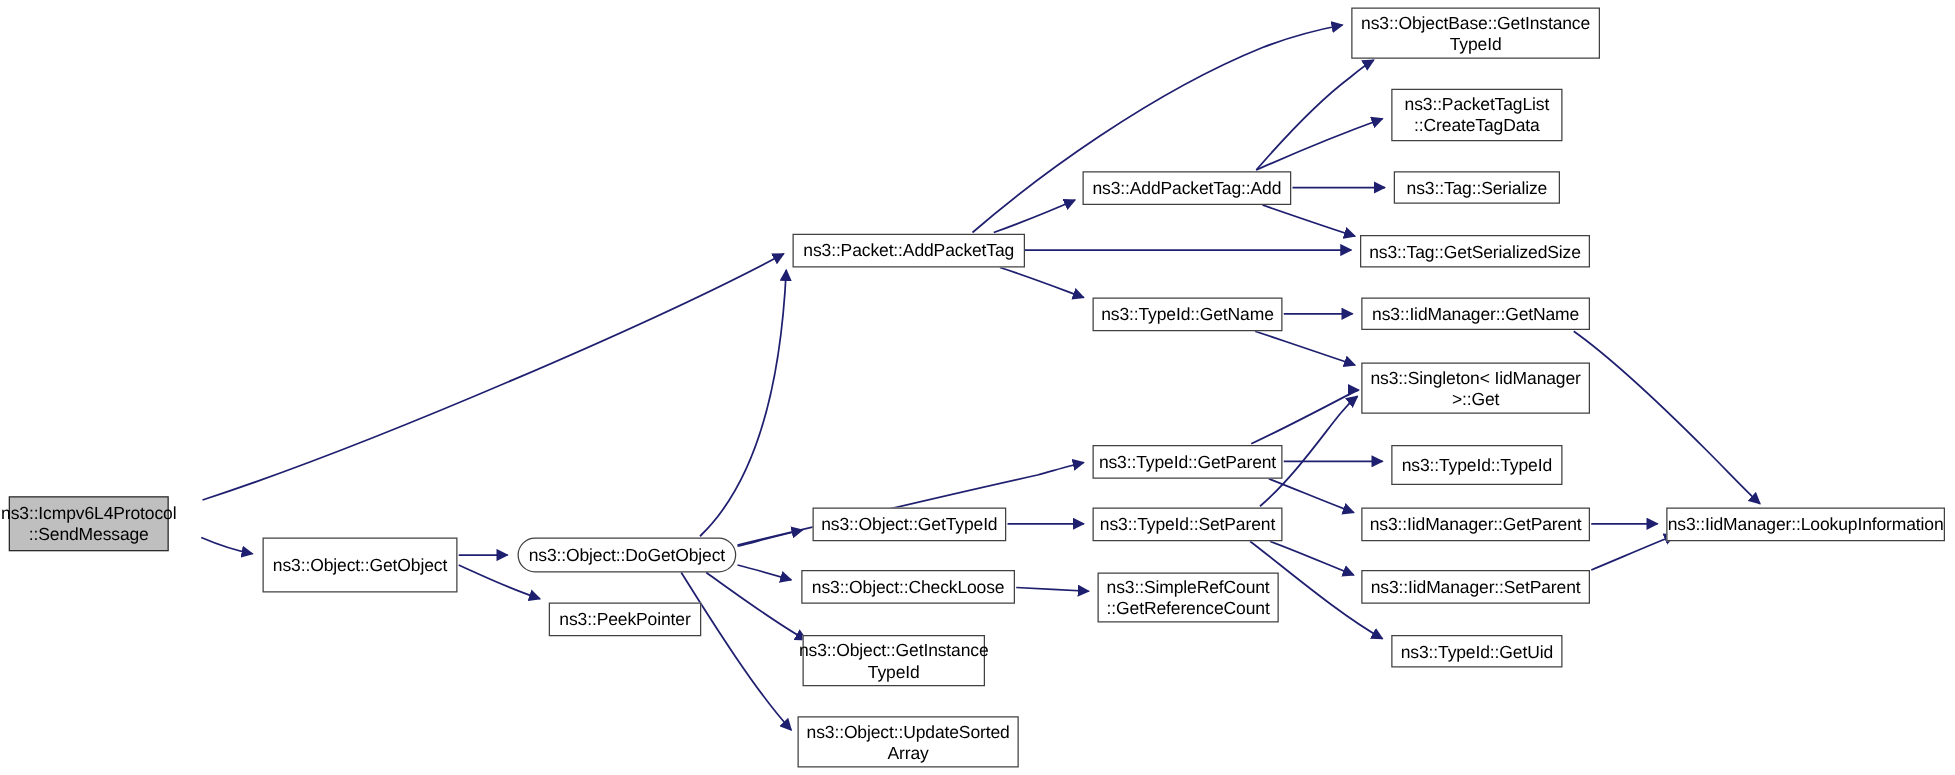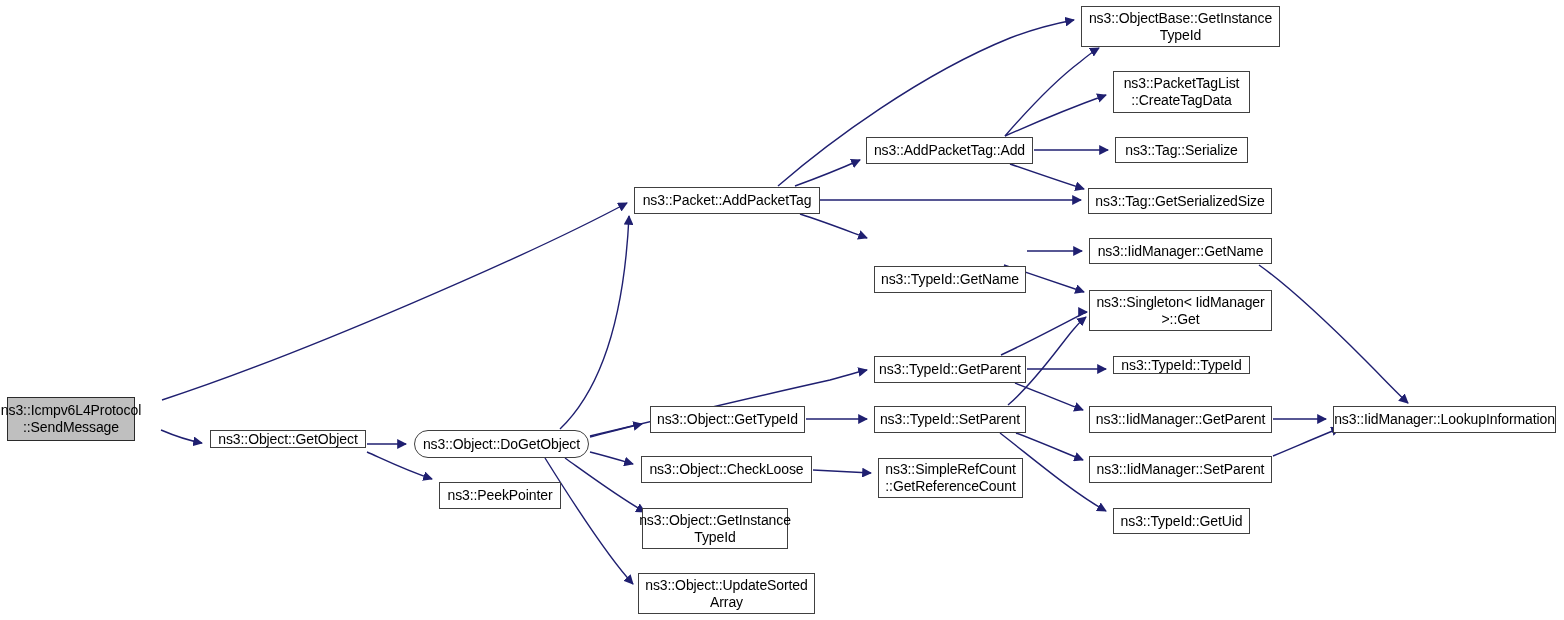--- a/index.html
+++ b/index.html
@@ -89,44 +89,44 @@
         <path d="M1000,433 C1030,456 1072,492 1106,511" fill="none" stroke="#1f1f70" stroke-width="1.4" marker-end="url(#arrow)"></path>
         <path d="M1273,419 C1293,419 1310,419 1326,419" fill="none" stroke="#1f1f70" stroke-width="1.4" marker-end="url(#arrow)"></path>
         <path d="M1273,456 C1297,446 1320,436 1340,428" fill="none" stroke="#1f1f70" stroke-width="1.4" marker-end="url(#arrow)"></path>
         <path d="M806,419 C826,419 848,419 867,419" fill="none" stroke="#1f1f70" stroke-width="1.4" marker-end="url(#arrow)"></path>
         <path d="M813,470 C834,471 850,472 871,473" fill="none" stroke="#1f1f70" stroke-width="1.4" marker-end="url(#arrow)"></path>
       </g>
   </svg>
   <div id="nodes">
       <div class="node root" style="left: 7px; top: 397px; width: 128px; height: 44px;"><span class="node-label">ns3::Icmpv6L4Protocol
 ::SendMessage</span></div>
-      <div class="node" style="left: 210px; top: 430px; width: 156px; height: 18px;"><span class="node-label">ns3::Object::GetObject</span></div>
+      <div class="node" style="left: 210px; top: 430px; width: 156px; height: 44px;"><span class="node-label">ns3::Object::GetObject</span></div>
       <div class="node" style="left: 414px; top: 430px; width: 175px; height: 28px; border-radius: 14px;"><span class="node-label">ns3::Object::DoGetObject</span></div>
       <div class="node" style="left: 439px; top: 482px; width: 122px; height: 27px;"><span class="node-label">ns3::PeekPointer</span></div>
       <div class="node" style="left: 634px; top: 187px; width: 186px; height: 27px;"><span class="node-label">ns3::Packet::AddPacketTag</span></div>
       <div class="node" style="left: 650px; top: 406px; width: 155px; height: 27px;"><span class="node-label">ns3::Object::GetTypeId</span></div>
       <div class="node" style="left: 641px; top: 456px; width: 171px; height: 27px;"><span class="node-label">ns3::Object::CheckLoose</span></div>
       <div class="node" style="left: 642px; top: 508px; width: 146px; height: 41px;"><span class="node-label">ns3::Object::GetInstance
 TypeId</span></div>
       <div class="node" style="left: 638px; top: 573px; width: 177px; height: 41px;"><span class="node-label">ns3::Object::UpdateSorted
 Array</span></div>
       <div class="node" style="left: 866px; top: 137px; width: 167px; height: 27px;"><span class="node-label">ns3::AddPacketTag::Add</span></div>
-      <div class="node" style="left: 874px; top: 238px; width: 152px; height: 27px; margin-top: 28px;"><span class="node-label">ns3::TypeId::GetName</span></div>
+      <div class="node" style="left: 874px; top: 238px; width: 152px; height: 27px;"><span class="node-label">ns3::TypeId::GetName</span></div>
       <div class="node" style="left: 874px; top: 356px; width: 152px; height: 27px;"><span class="node-label">ns3::TypeId::GetParent</span></div>
       <div class="node" style="left: 874px; top: 406px; width: 152px; height: 27px;"><span class="node-label">ns3::TypeId::SetParent</span></div>
       <div class="node" style="left: 878px; top: 458px; width: 145px; height: 40px;"><span class="node-label">ns3::SimpleRefCount
 ::GetReferenceCount</span></div>
       <div class="node" style="left: 1081px; top: 6px; width: 199px; height: 41px;"><span class="node-label">ns3::ObjectBase::GetInstance
 TypeId</span></div>
       <div class="node" style="left: 1113px; top: 71px; width: 137px; height: 42px;"><span class="node-label">ns3::PacketTagList
 ::CreateTagData</span></div>
       <div class="node" style="left: 1115px; top: 137px; width: 133px; height: 26px;"><span class="node-label">ns3::Tag::Serialize</span></div>
       <div class="node" style="left: 1088px; top: 188px; width: 184px; height: 26px;"><span class="node-label">ns3::Tag::GetSerializedSize</span></div>
       <div class="node" style="left: 1089px; top: 238px; width: 183px; height: 26px;"><span class="node-label">ns3::IidManager::GetName</span></div>
       <div class="node" style="left: 1089px; top: 290px; width: 183px; height: 41px;"><span class="node-label">ns3::Singleton&lt; IidManager
 &gt;::Get</span></div>
-      <div class="node" style="left: 1113px; top: 356px; width: 137px; height: 18px;"><span class="node-label">ns3::TypeId::TypeId</span></div>
+      <div class="node" style="left: 1113px; top: 356px; width: 137px; height: 32px;"><span class="node-label">ns3::TypeId::TypeId</span></div>
       <div class="node" style="left: 1089px; top: 406px; width: 183px; height: 27px;"><span class="node-label">ns3::IidManager::GetParent</span></div>
       <div class="node" style="left: 1089px; top: 456px; width: 183px; height: 27px;"><span class="node-label">ns3::IidManager::SetParent</span></div>
       <div class="node" style="left: 1113px; top: 508px; width: 137px; height: 26px;"><span class="node-label">ns3::TypeId::GetUid</span></div>
       <div class="node" style="left: 1333px; top: 406px; width: 223px; height: 27px;"><span class="node-label">ns3::IidManager::LookupInformation</span></div>
     </div>
 </div>
 
 </body></html>

